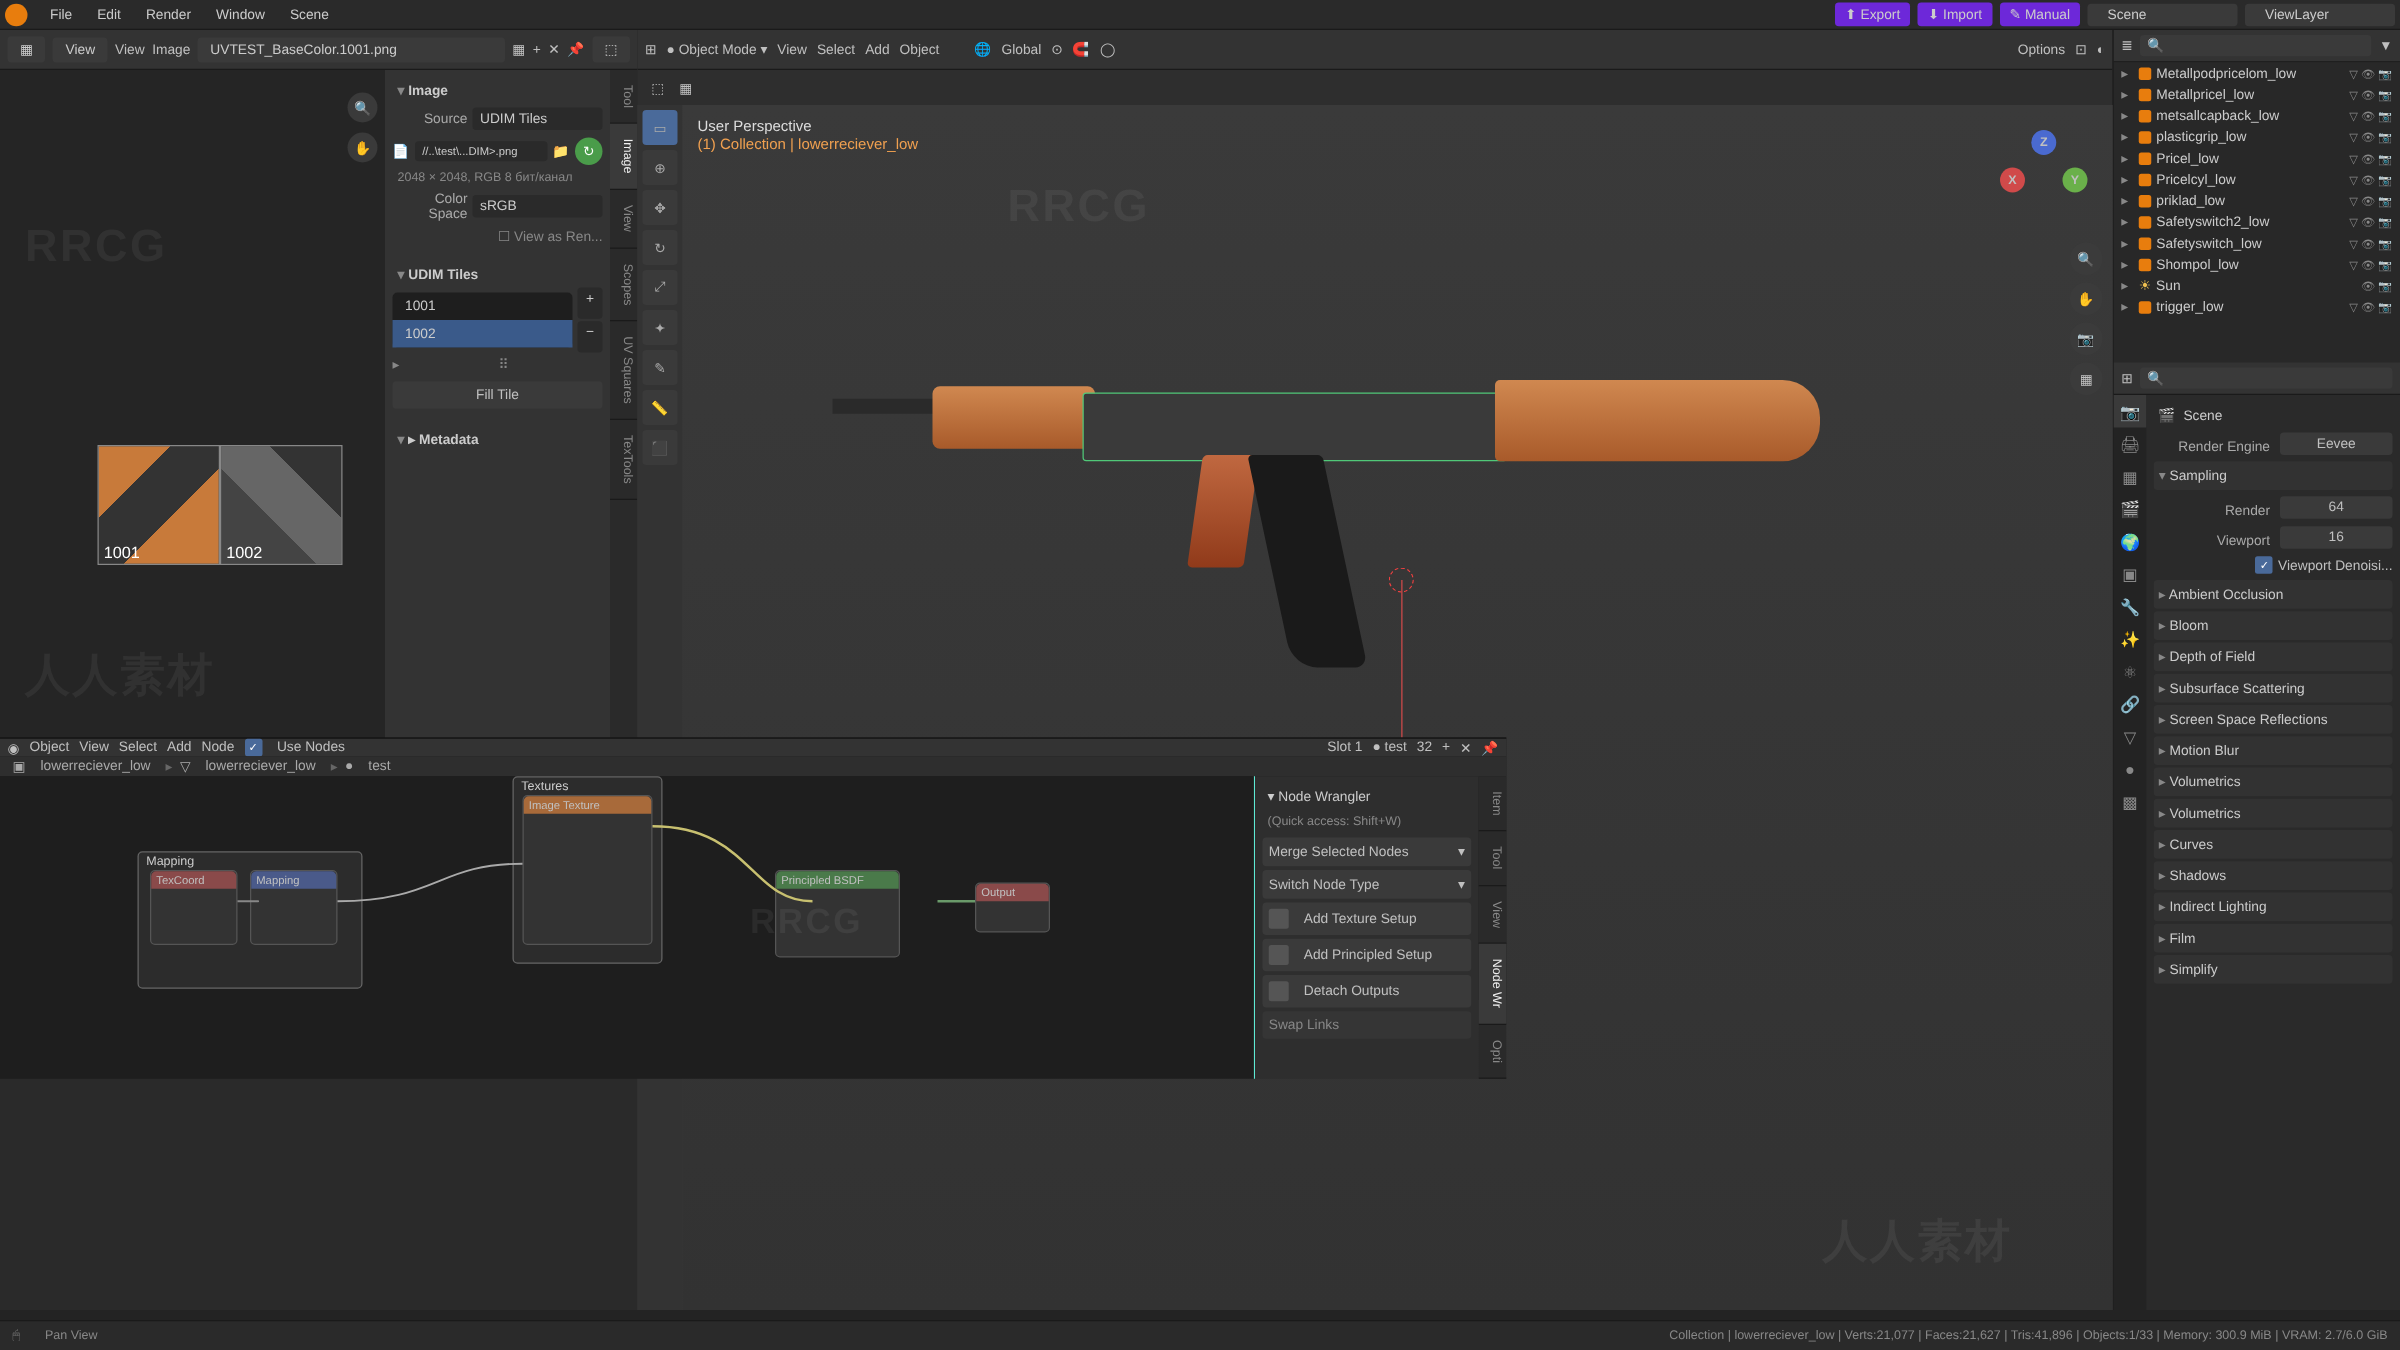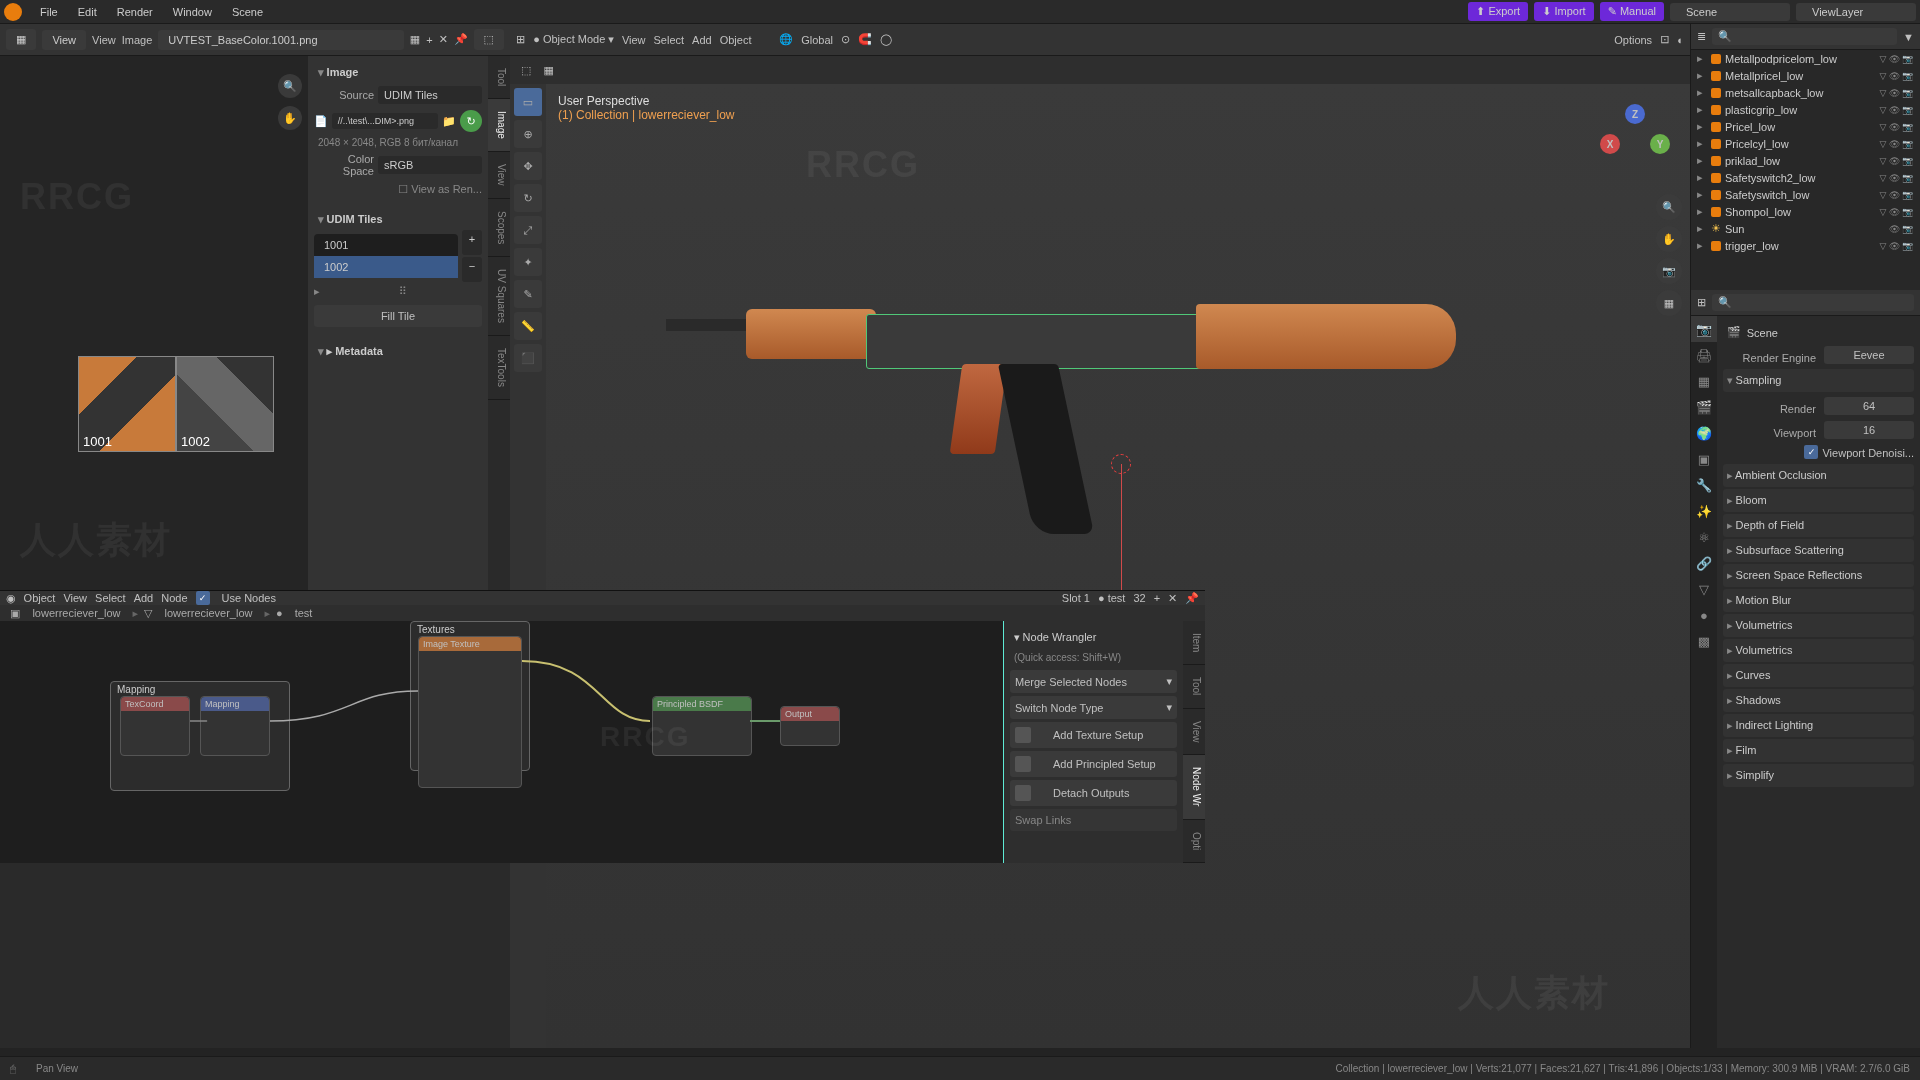--- a/index.html
+++ b/index.html
@@ -98,21 +98,21 @@
 .props-body .plbl{flex:1;text-align:right;padding-right:8px;color:#aaa}
 .props-body .pval{width:90px;background:#3a3a3a;padding:3px 6px;border-radius:3px;text-align:center}
 .props-body .psec{padding:5px 4px;color:#ccc;background:#323232;margin:2px 0;border-radius:3px}
 .props-body .psec::before{content:'▸ ';color:#888}
 .props-body .psec.open::before{content:'▾ '}
 .chk{width:14px;height:14px;background:#4a6a9a;border-radius:2px;display:inline-flex;align-items:center;justify-content:center;color:#fff;font-size:9px;margin-right:4px}
 .node-panel{width:180px;background:#2e2e2e;padding:6px;border-left:1px solid #5eead4}
 .node-panel .np-hd{padding:4px;color:#ccc}
 .node-panel .np-hd::before{content:'▾ '}
 .node-panel .np-info{color:#888;padding:4px;font-size:10px}
-.node-panel .np-btn{background:#3a3a3a;padding:5px;margin:3px 0;border-radius:3px;display:flex;align-items:center;gap:22px}
+.node-panel .np-btn{background:#3a3a3a;padding:5px;margin:3px 0;border-radius:3px;display:flex;align-items:center;gap:12px}
 .node-panel .np-ic{width:16px;height:16px;background:#555;border-radius:2px}
 .node-right-tabs{width:22px;background:#2a2a2a;display:flex;flex-direction:column}
 .status-bar{position:absolute;bottom:0;left:0;right:0;height:24px;background:#2a2a2a;display:flex;align-items:center;padding:0 10px;color:#888;font-size:10px;border-top:1px solid #1a1a1a}
 .status-bar .sl{margin-right:20px}
 .status-bar .sr{margin-left:auto}
 svg{width:14px;height:14px;fill:#aaa}
 .watermark{position:absolute;color:rgba(255,255,255,.06);font-size:36px;font-weight:bold;pointer-events:none;letter-spacing:2px}
 </style>
 </head>
 <body>
@@ -455,24 +455,24 @@
         </div>
       <div class="node-box red" style="left:120px;top:75px;width:70px;height:60px">
           <div class="nh">TexCoord</div>
         </div>
       <div class="node-box blue" style="left:200px;top:75px;width:70px;height:60px">
           <div class="nh">Mapping</div>
         </div>
       <div class="frame-box" style="left:410px;top:0px;width:120px;height:150px">
           <div class="fh">Textures</div>
         </div>
-      <div class="node-box orange" style="left:418px;top:15px;width:104px;height:152px">
+      <div class="node-box orange" style="left:418px;top:15px;width:104px;height:120px">
           <div class="nh">Image Texture</div>
         </div>
-      <div class="node-box green" style="left:652px;top:75px;width:100px;height:60px">
+      <div class="node-box green" style="left:620px;top:75px;width:100px;height:70px">
           <div class="nh">Principled BSDF</div>
         </div>
       <div class="node-box red" style="left:780px;top:85px;width:60px;height:40px">
           <div class="nh">Output</div>
         </div>
       <svg style="position:absolute;left:0;top:0;width:100%;height:100%;pointer-events:none">
         <path d="M190,100 C220,100 200,100 200,100" stroke="#888" fill="none" stroke-width="1.5"></path>
         <path d="M270,100 C350,100 350,70 418,70" stroke="#aaa" fill="none" stroke-width="1.5"></path>
         <path d="M522,40 C600,40 600,100 650,100" stroke="#c8c070" fill="none" stroke-width="2"></path>
         <path d="M750,100 C770,100 770,100 780,100" stroke="#6a9a6a" fill="none" stroke-width="2"></path>

